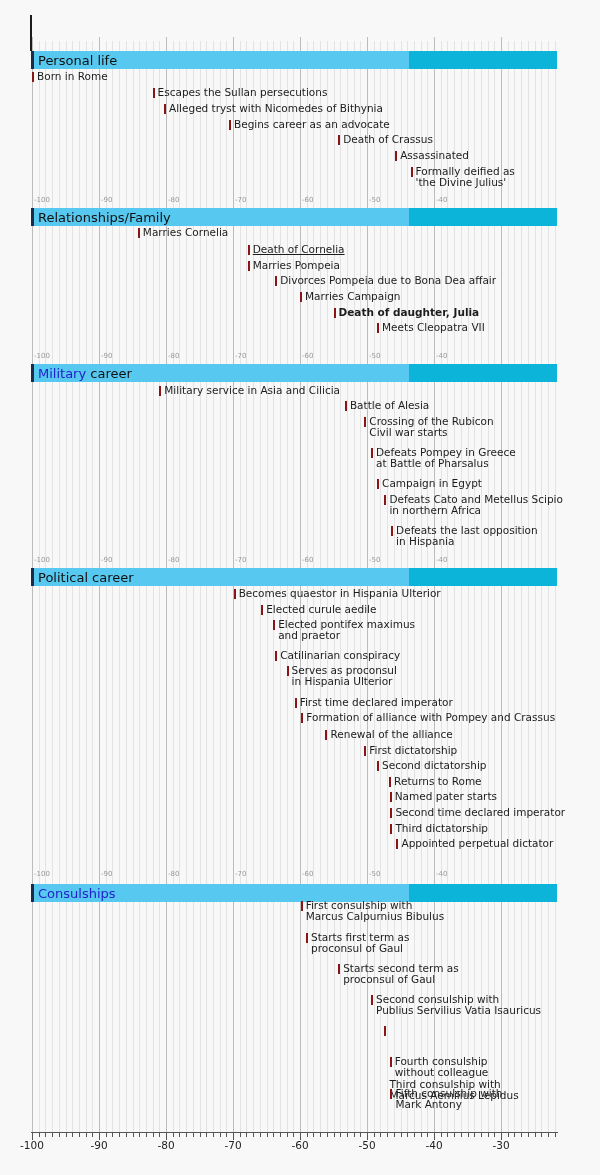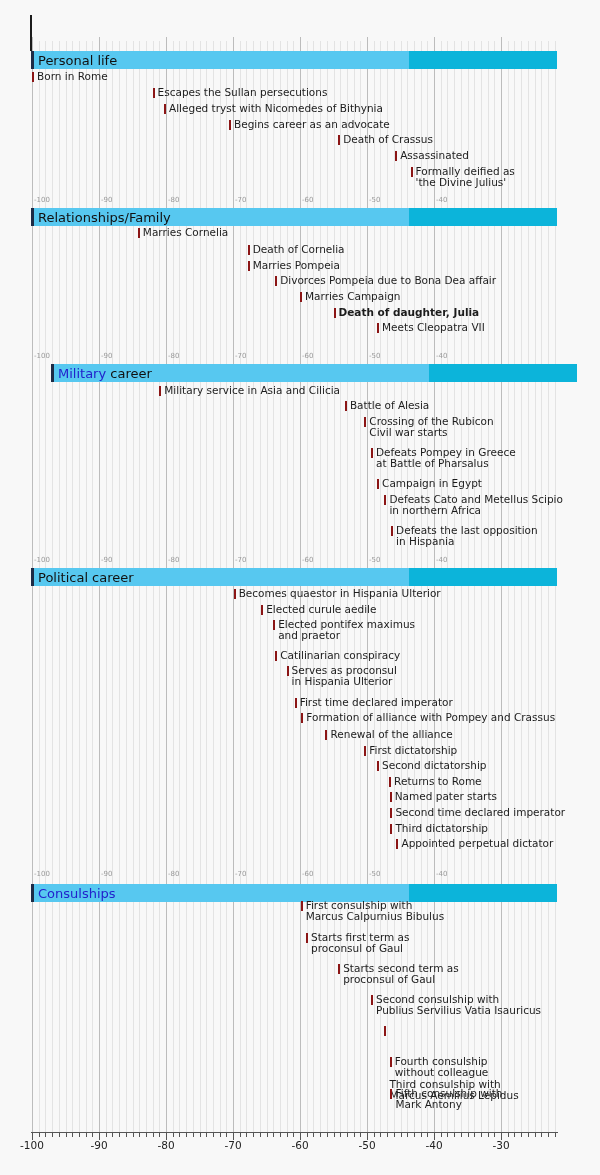--- a/index.html
+++ b/index.html
@@ -135,39 +135,39 @@
       <div class="row-year" style="left: 369px; top: 196px;">-50</div>
       <div class="row-year" style="left: 436px; top: 196px;">-40</div>
       <div class="bar" style="left: 31px; top: 208px; width: 526px;">
         <div class="dark" style="left: 377.54px; width: 148.46px;"></div>
         <div class="edge"></div>
         <div class="title"><span>Relationships/Family</span></div>
       </div>
       <div class="ev-marker" style="left: 137.86px; top: 227.5px;"></div>
       <div class="ev-label" style="left: 142.86px; top: 227px;">Marries Cornelia</div>
       <div class="ev-marker" style="left: 247.74px; top: 244.5px;"></div>
-      <div class="ev-label" style="left: 252.74px; top: 244px;">Death of Cornelia</div>
+      <div class="ev-label" style="left: 252.74px; top: 244px; text-decoration: underline;">Death of Cornelia</div>
       <div class="ev-marker" style="left: 247.74px; top: 260.5px;"></div>
       <div class="ev-label" style="left: 252.74px; top: 260px;">Marries Pompeia</div>
       <div class="ev-marker" style="left: 275.21px; top: 275.5px;"></div>
       <div class="ev-label" style="left: 280.21px; top: 275px;">Divorces Pompeia due to Bona Dea affair</div>
       <div class="ev-marker" style="left: 300px; top: 291.5px;"></div>
       <div class="ev-label" style="left: 305px; top: 291px;">Marries Campaign</div>
       <div class="ev-marker" style="left: 333.5px; top: 307.5px;"></div>
       <div class="ev-label" style="left: 338.5px; top: 307px; font-weight: bold;">Death of daughter, Julia</div>
       <div class="ev-marker" style="left: 377.05px; top: 322.5px;"></div>
       <div class="ev-label" style="left: 382.05px; top: 322px;">Meets Cleopatra VII</div>
       <div class="row-year" style="left: 34px; top: 352px;">-100</div>
       <div class="row-year" style="left: 101px; top: 352px;">-90</div>
       <div class="row-year" style="left: 168px; top: 352px;">-80</div>
       <div class="row-year" style="left: 235px; top: 352px;">-70</div>
       <div class="row-year" style="left: 302px; top: 352px;">-60</div>
       <div class="row-year" style="left: 369px; top: 352px;">-50</div>
       <div class="row-year" style="left: 436px; top: 352px;">-40</div>
-      <div class="bar" style="left: 31px; top: 364px; width: 434px; margin-left: 20px;">
+      <div class="bar" style="left: 31px; top: 364px; width: 434px;">
         <div class="dark" style="left: 377.54px; width: 148.46px;"></div>
         <div class="edge"></div>
         <div class="title"><span class="lnk">Military</span><span> career</span></div>
       </div>
       <div class="ev-marker" style="left: 159.3px; top: 385.5px;"></div>
       <div class="ev-label" style="left: 164.3px; top: 385px;">Military service in Asia and Cilicia</div>
       <div class="ev-marker" style="left: 344.89px; top: 400.5px;"></div>
       <div class="ev-label" style="left: 349.89px; top: 400px;">Battle of Alesia</div>
       <div class="ev-marker" style="left: 364.32px; top: 416.5px;"></div>
       <div class="ev-label" style="left: 369.32px; top: 416px;">Crossing of the Rubicon

